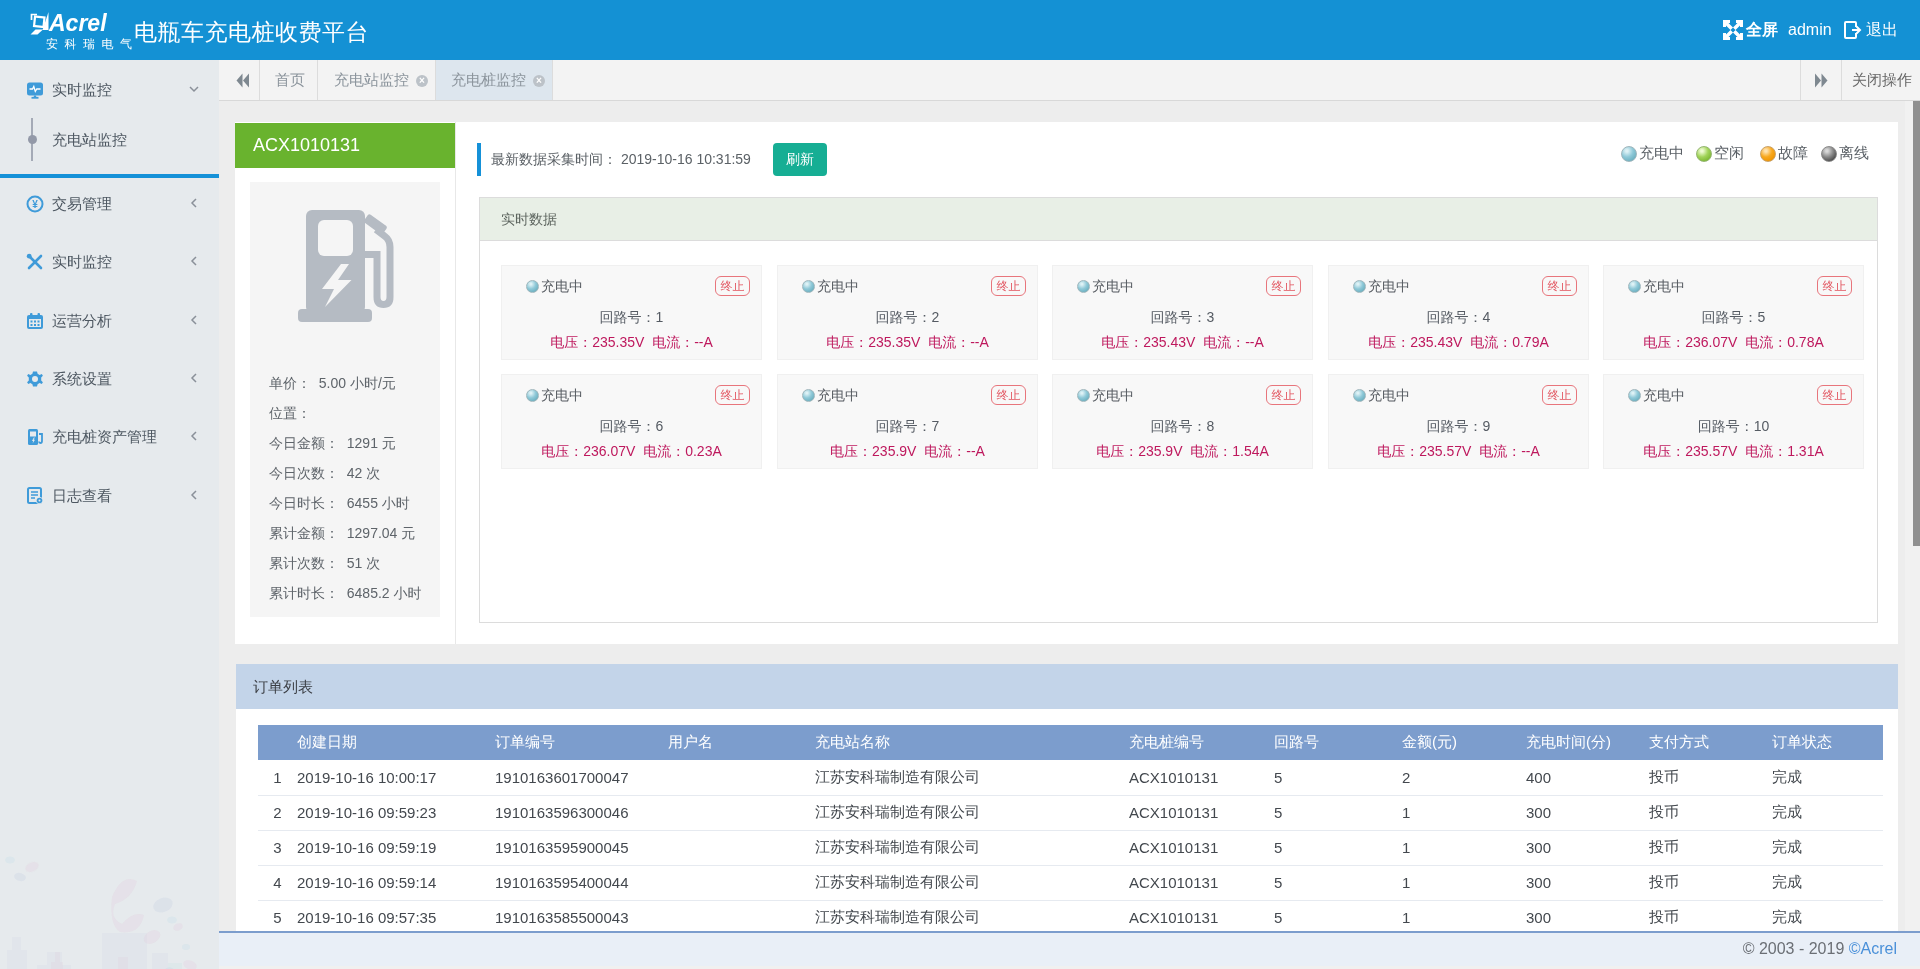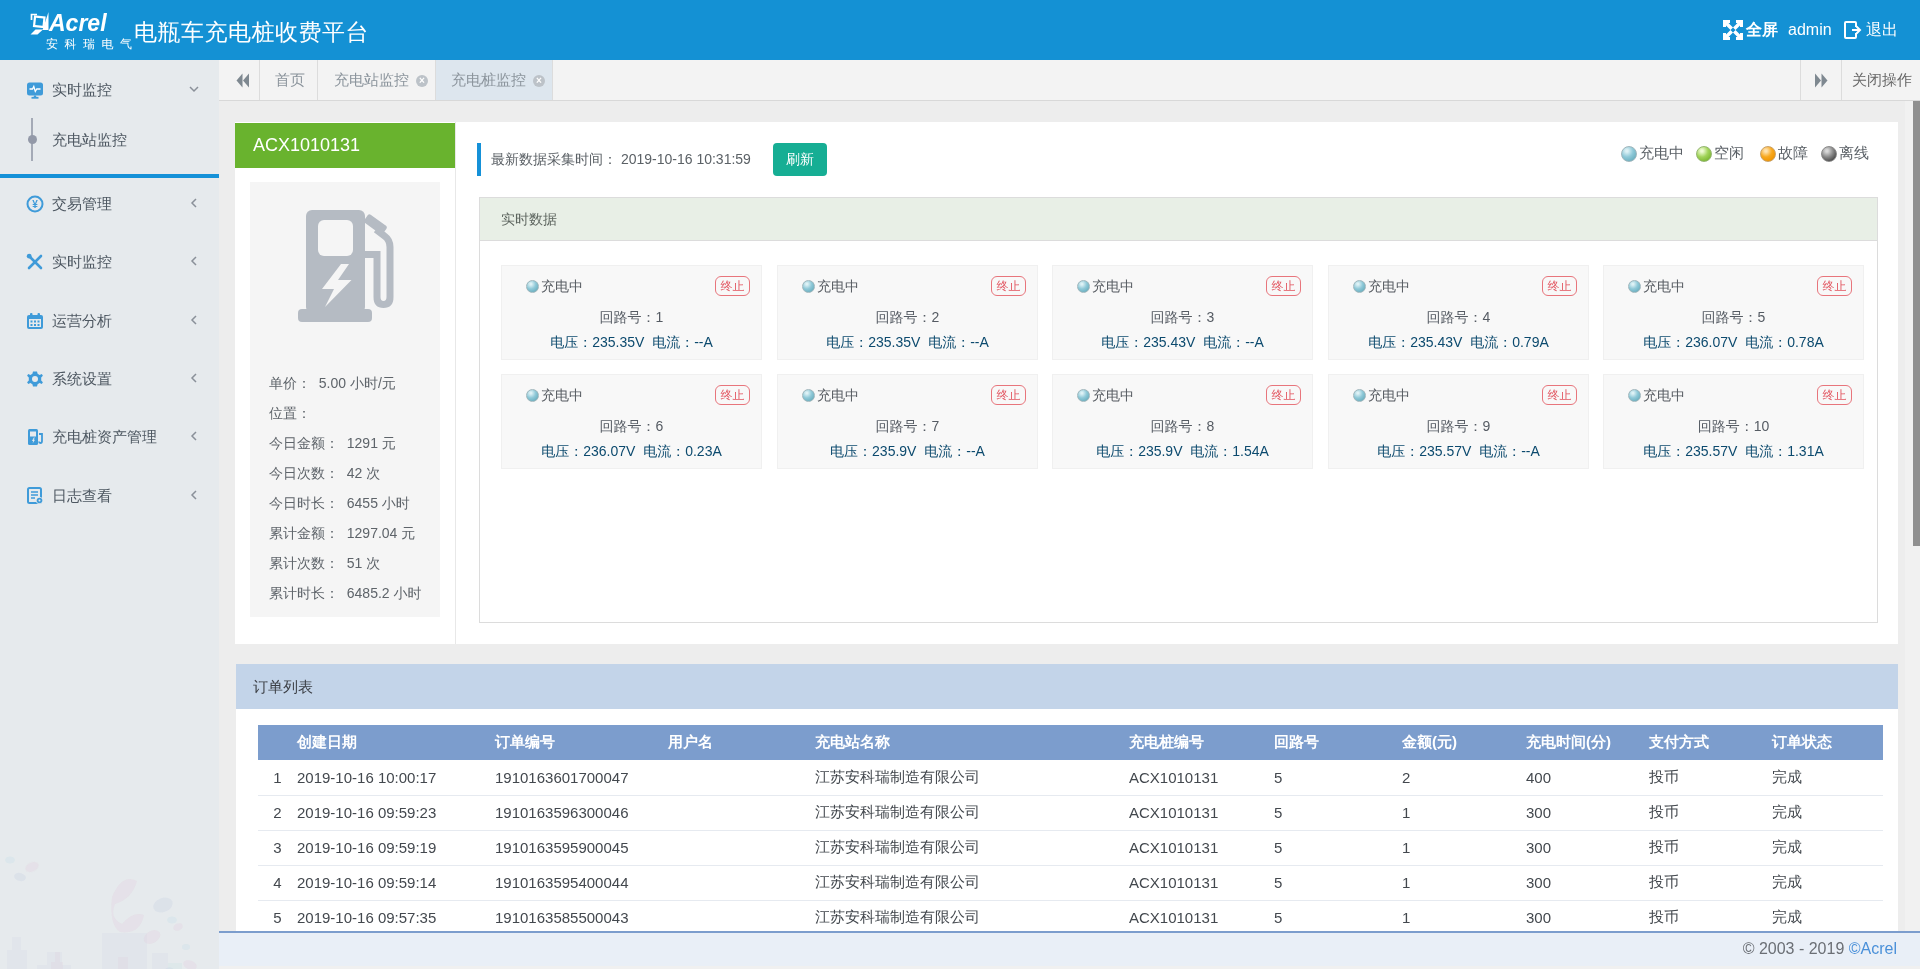--- a/index.html
+++ b/index.html
@@ -37,25 +37,25 @@
 .bdark{background:radial-gradient(circle at 35% 28%,#d9d9d9 8%,#8a8a8a 45%,#4a4a4a 80%,#222 100%);border:1px solid #8a8a8a}
 .legend{position:absolute;top:23px;height:16px;line-height:16px;font-size:15px;color:#5a6066}
 #panel2{position:absolute;left:244px;top:75px;width:1399px;height:426px;border:1px solid #dcdcdc;background:#fff}
 #p2hdr{position:absolute;left:0;top:0;width:1397px;height:43px;background:#e8efe6;border-bottom:1px solid #dcdcdc;color:#5d655f;font-size:14px;line-height:43px;padding-left:21px}
 .ccard{position:absolute;width:261px;height:95px;background:#f8f8f8;border:1px solid #f0f0f0;font-size:14px;color:#565b61}
 .cloop,.cvolt{font-size:14px !important}
 .cball{position:absolute;left:24px;top:14px;width:13px;height:13px;border-radius:50%}
 .cstat{position:absolute;left:39px;top:13px;height:15px;line-height:15px;font-size:14px}
 .cstop{position:absolute;right:11px;top:10px;width:35px;height:20px;border:1.5px solid #e8757c;border-radius:6px;color:#e25560;font-size:12px;text-align:center;line-height:18px}
 .cloop{position:absolute;left:0;top:43px;width:100%;text-align:center;font-size:15px;color:#555b63}
-.cvolt{position:absolute;left:0;top:68px;width:100%;text-align:center;font-size:15px;color:#0c4a6e}
+.cvolt{position:absolute;left:0;top:68px;width:100%;text-align:center;font-size:15px;color:#be185d}
 #ordersbar{position:absolute;left:236px;top:664px;width:1662px;height:45px;background:#c3d4e9;color:#3b3e44;font-size:15px;line-height:45px;padding-left:17px}
 #ordersbody{position:absolute;left:236px;top:709px;width:1662px;height:223px;background:#fff}
 #otable{position:absolute;left:22px;top:16px;width:1625px;border-collapse:collapse;table-layout:fixed;font-size:15px}
-#otable th{background:#7c9dcd;color:#fff;font-weight:bold;text-align:left;height:35px;padding:0}
+#otable th{background:#7c9dcd;color:#fff;font-weight:normal;text-align:left;height:35px;padding:0}
 #otable td{color:#43484e;text-align:left;height:35px;padding:0;border-bottom:1px solid #e6eaf0}
 #footer{position:absolute;left:219px;top:931px;width:1701px;height:35px;background:#e9eff7;border-top:2px solid #7c9dcd;font-size:16px;color:#6b6f75;line-height:32px}
 #footer span{color:#4a90d9}
 #ftxt{position:absolute;right:23px;top:0}
 #botstrip{position:absolute;left:219px;top:966px;width:1701px;height:3px;background:#f0f0f0}
 #sbtrack{position:absolute;left:1905px;top:101px;width:15px;height:830px;background:#f1f1f1}
 #sbthumb{position:absolute;left:1913px;top:101px;width:7px;height:445px;background:#909090}
 </style>
 </head>
 <body>

